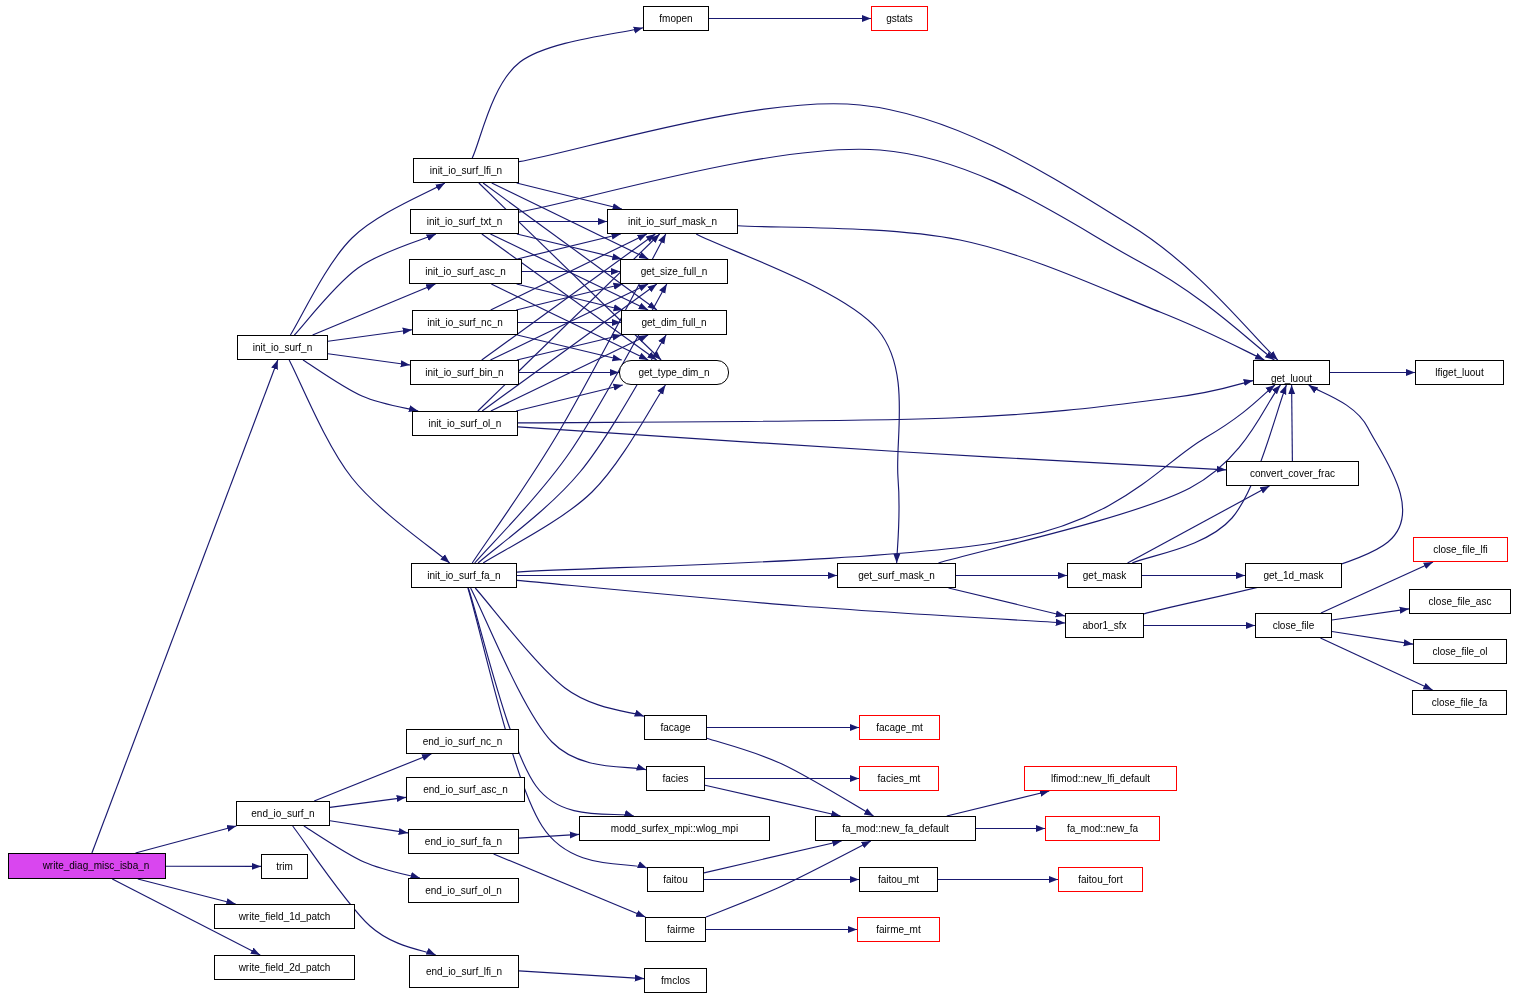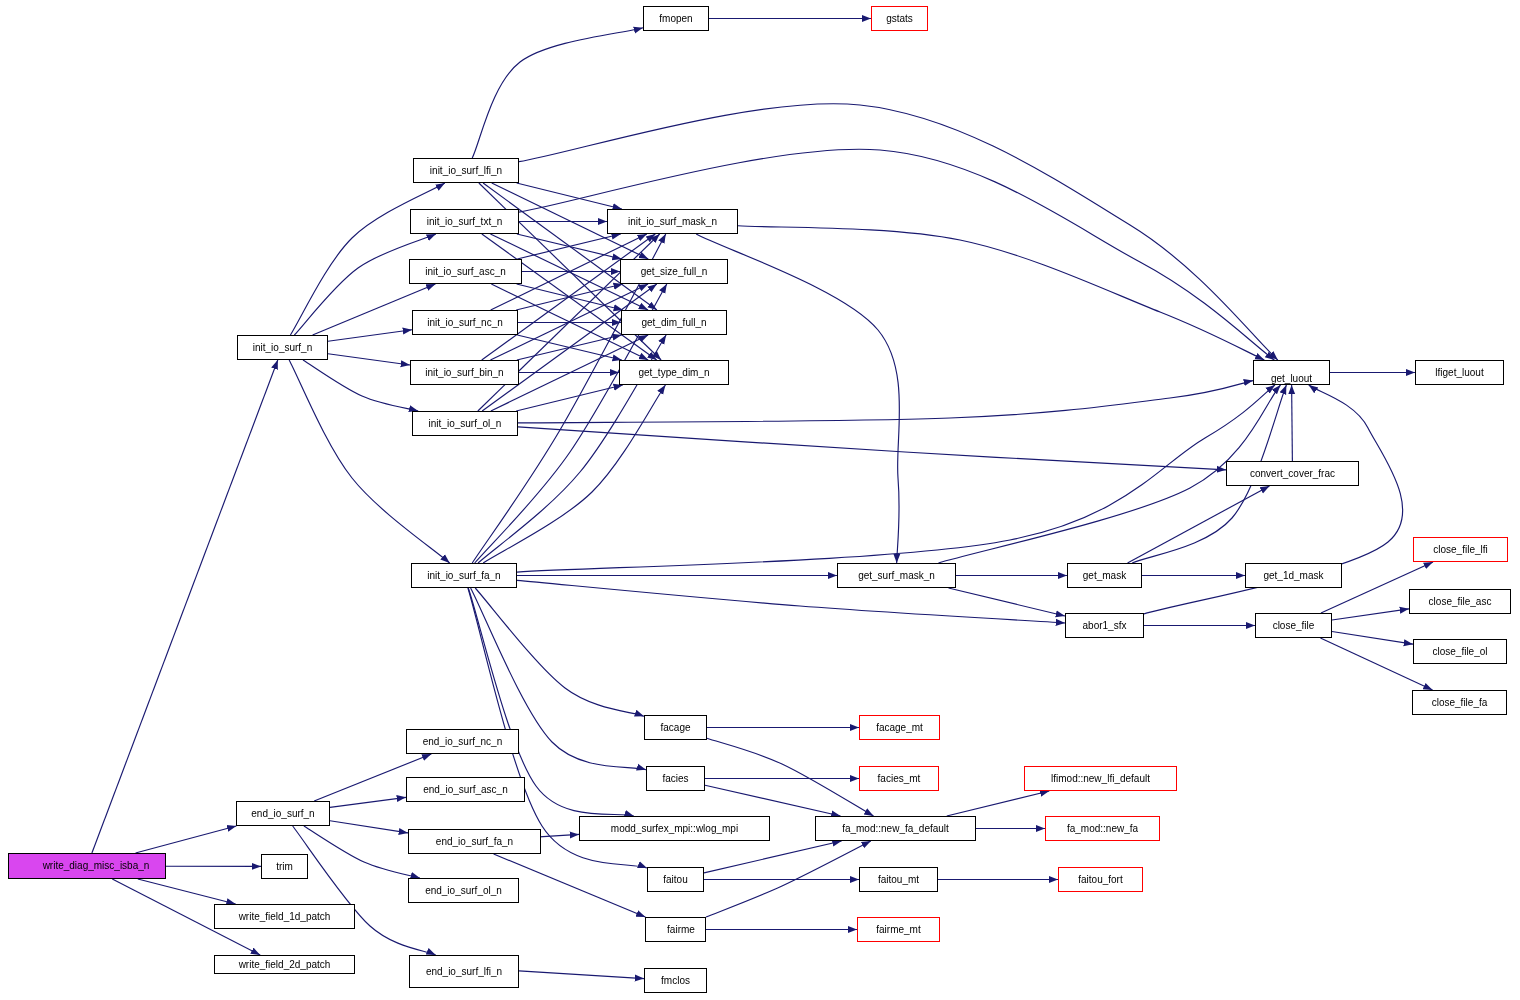--- a/index.html
+++ b/index.html
@@ -153,21 +153,21 @@
       </div>
       <div class="node" style="left: 621px; top: 310px; width: 106px; height: 25px;">
         <span>get_dim_full_n</span>
       </div>
       <div class="node" style="left: 237px; top: 335px; width: 91px; height: 25px;">
         <span>init_io_surf_n</span>
       </div>
       <div class="node" style="left: 410px; top: 360px; width: 109px; height: 25px;">
         <span>init_io_surf_bin_n</span>
       </div>
-      <div class="node" style="left: 619px; top: 360px; width: 110px; height: 25px;">
+      <div class="node" style="left: 619px; top: 360px; width: 110px; height: 25px; border-radius: 12px;">
         <span>get_type_dim_n</span>
       </div>
       <div class="node" style="left: 1253px; top: 360px; width: 77px; height: 25px; align-items: flex-end;">
         <span>get_luout</span>
       </div>
       <div class="node" style="left: 1415px; top: 360px; width: 89px; height: 25px;">
         <span>lfiget_luout</span>
       </div>
       <div class="node" style="left: 412px; top: 411px; width: 106px; height: 25px;">
         <span>init_io_surf_ol_n</span>
@@ -231,21 +231,21 @@
       </div>
       <div class="node" style="left: 579px; top: 816px; width: 191px; height: 25px;">
         <span>modd_surfex_mpi::wlog_mpi</span>
       </div>
       <div class="node" style="left: 815px; top: 816px; width: 161px; height: 25px;">
         <span>fa_mod::new_fa_default</span>
       </div>
       <div class="node red" style="left: 1045px; top: 816px; width: 115px; height: 25px;">
         <span>fa_mod::new_fa</span>
       </div>
-      <div class="node" style="left: 408px; top: 829px; width: 133px; height: 25px;">
+      <div class="node" style="left: 408px; top: 829px; width: 111px; height: 25px;">
         <span>end_io_surf_fa_n</span>
       </div>
       <div class="node root" style="left: 8px; top: 853px; width: 158px; height: 26px;">
         <span>write_diag_misc_isba_n</span>
       </div>
       <div class="node" style="left: 261px; top: 854px; width: 47px; height: 25px;">
         <span>trim</span>
       </div>
       <div class="node" style="left: 647px; top: 867px; width: 57px; height: 25px;">
         <span>faitou</span>
@@ -261,21 +261,21 @@
       </div>
       <div class="node" style="left: 214px; top: 904px; width: 141px; height: 25px;">
         <span>write_field_1d_patch</span>
       </div>
       <div class="node" style="left: 645px; top: 917px; width: 61px; height: 25px; padding-left: 11px;">
         <span>fairme</span>
       </div>
       <div class="node red" style="left: 857px; top: 917px; width: 83px; height: 25px;">
         <span>fairme_mt</span>
       </div>
-      <div class="node" style="left: 214px; top: 955px; width: 141px; height: 19px;">
+      <div class="node" style="left: 214px; top: 955px; width: 141px; height: 25px;">
         <span>write_field_2d_patch</span>
       </div>
       <div class="node" style="left: 409px; top: 955px; width: 110px; height: 33px;">
         <span>end_io_surf_lfi_n</span>
       </div>
       <div class="node" style="left: 644px; top: 968px; width: 63px; height: 25px;">
         <span>fmclos</span>
       </div>
     </div>
 </div>

